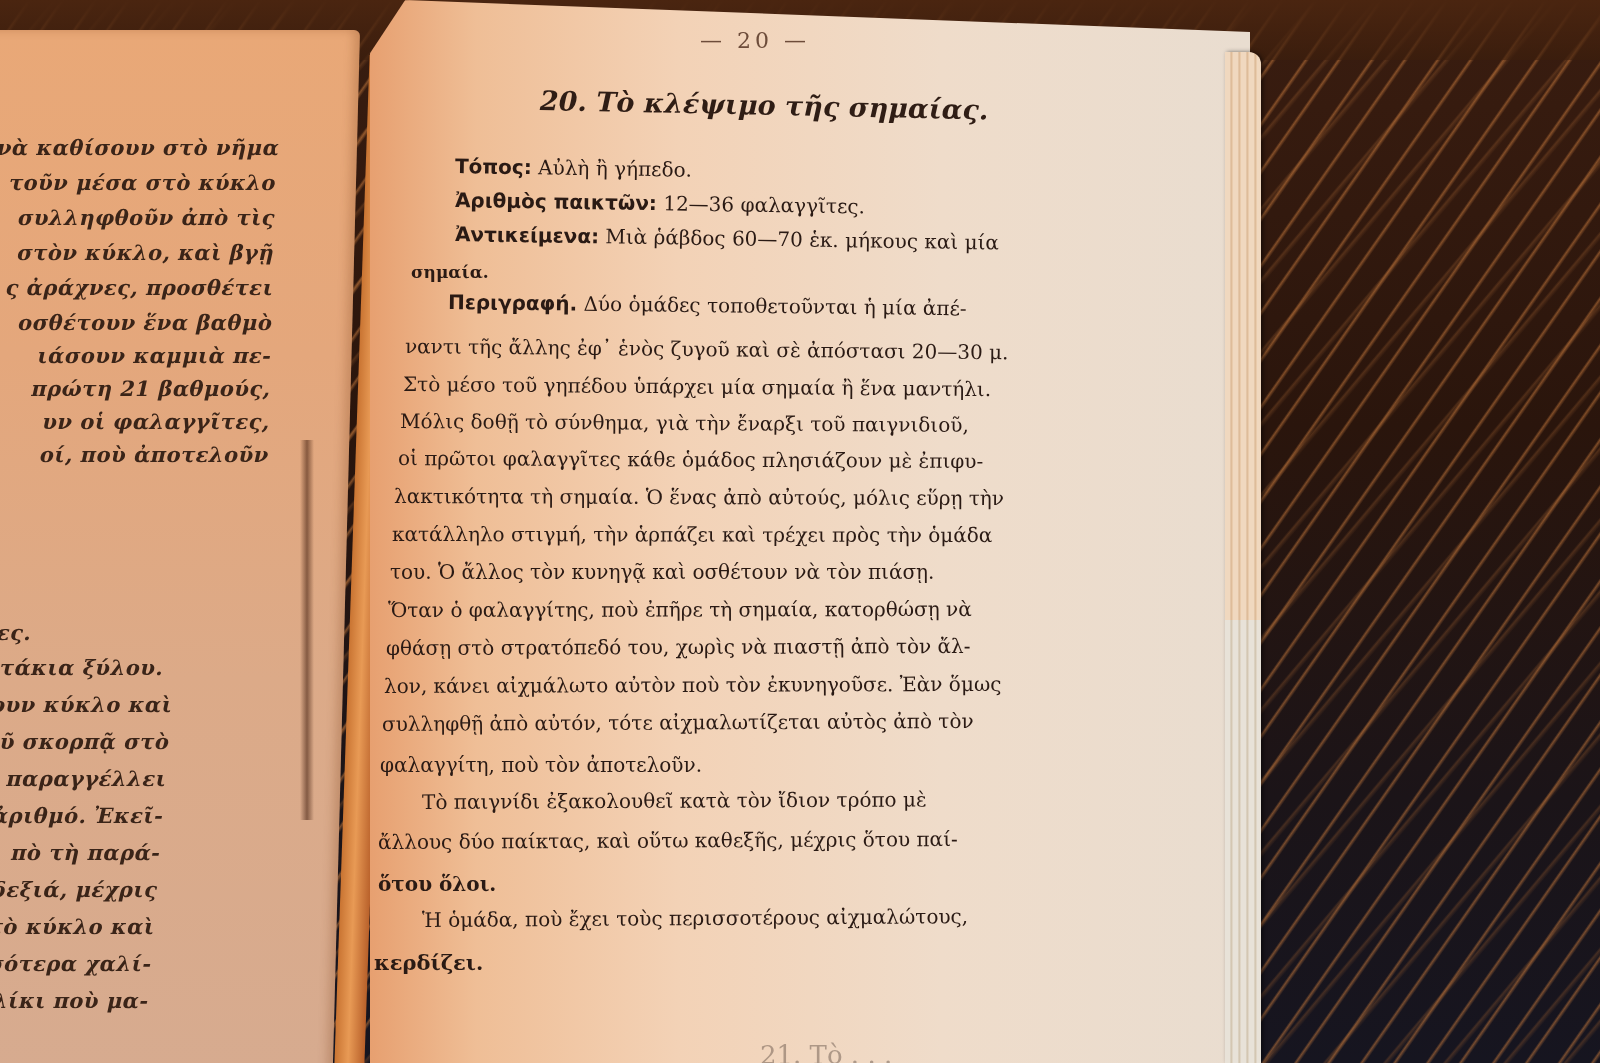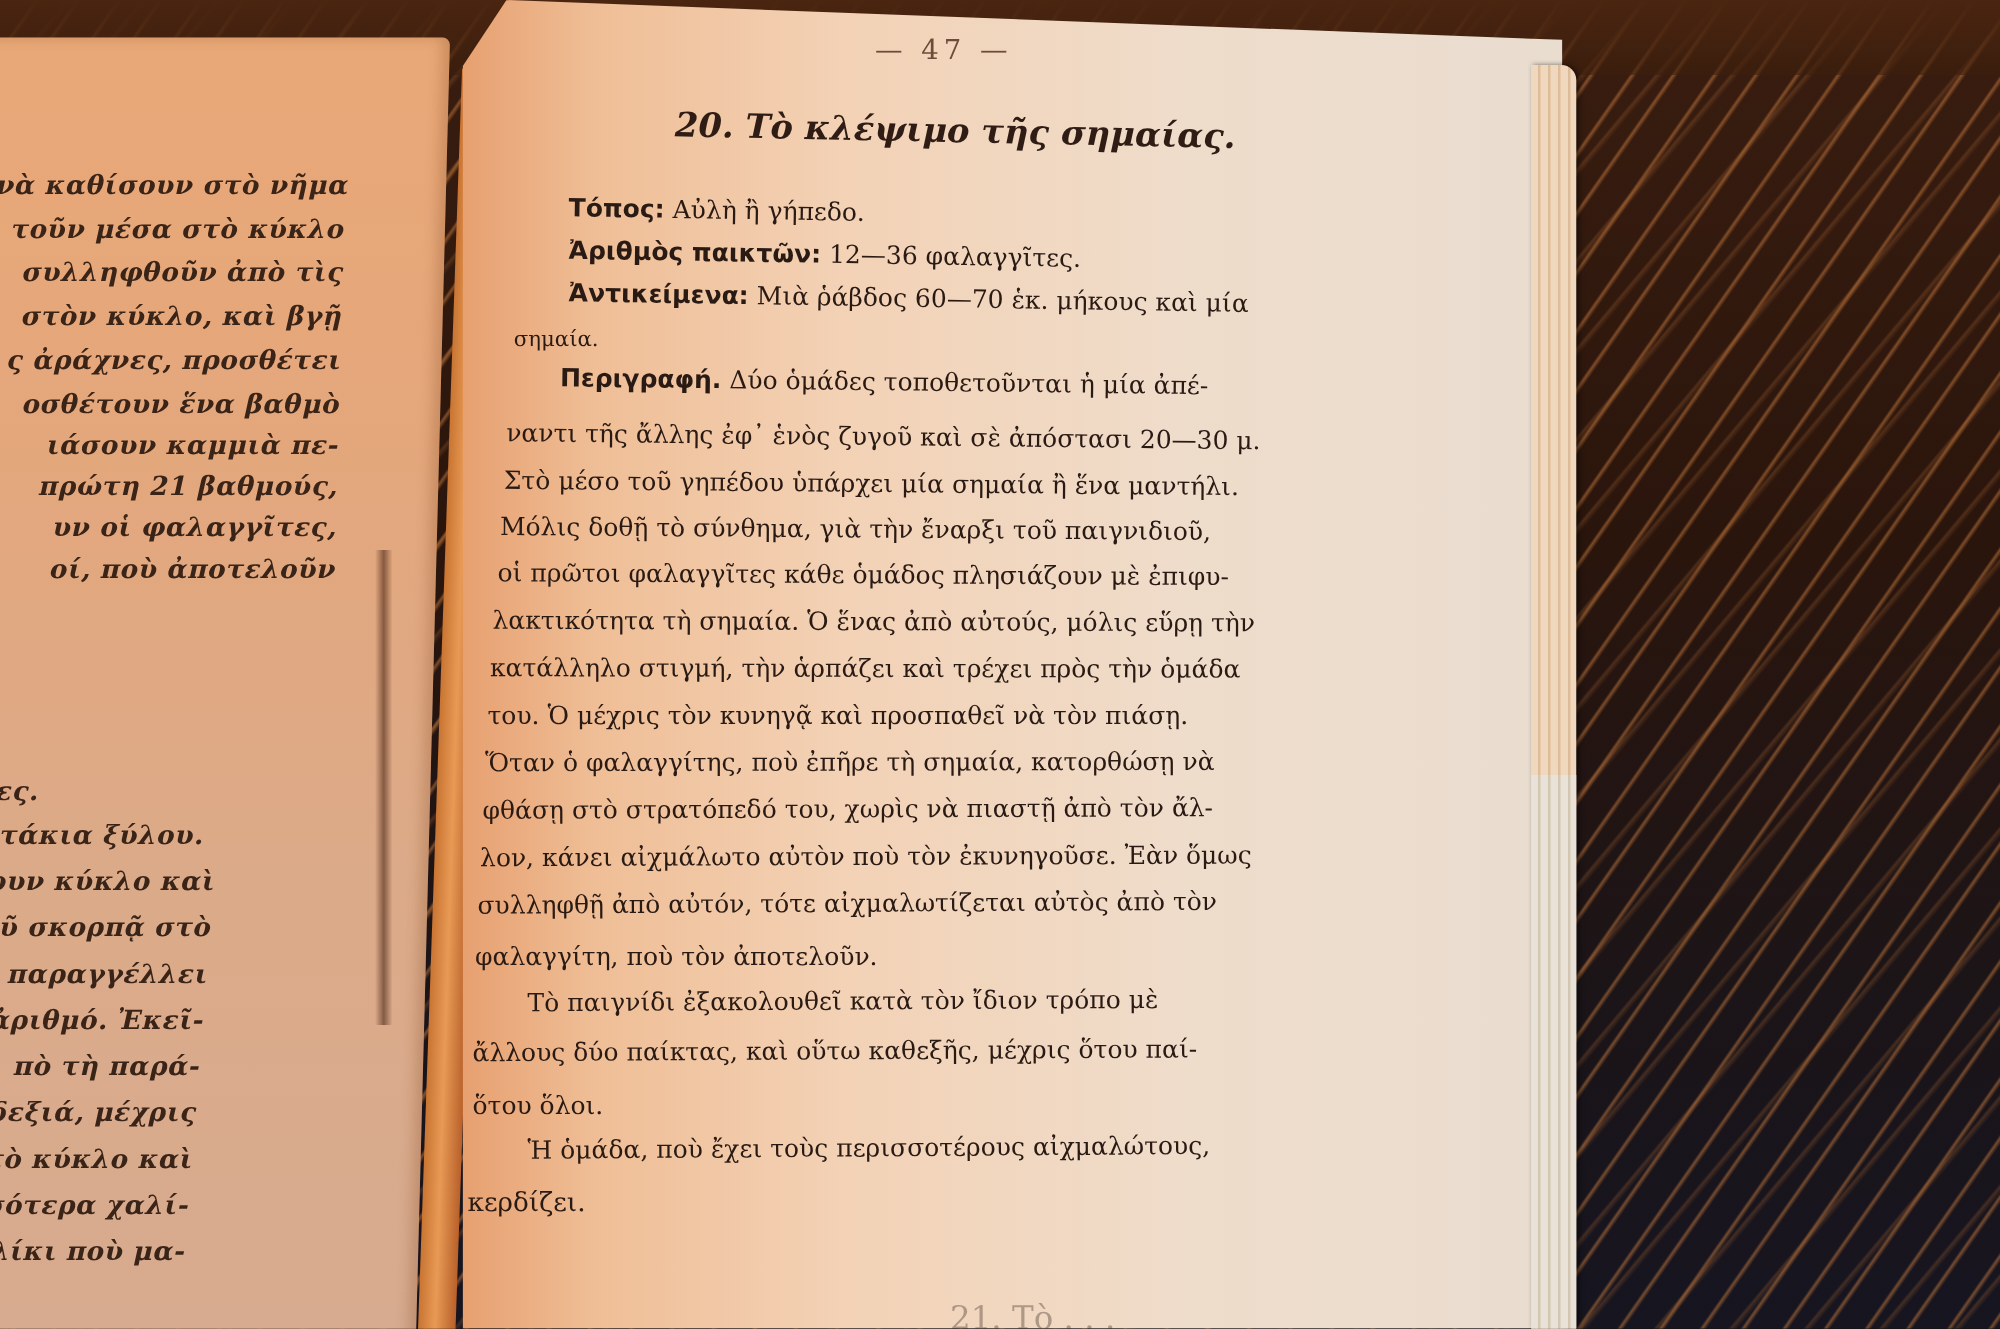--- a/index.html
+++ b/index.html
@@ -76,21 +76,21 @@
     color: #2f1d15; transform: rotate(1.2deg); transform-origin: left center; white-space: nowrap;
   }
   .text-block {
     position: absolute; left: 378px; top: 150px; width: 760px;
     color: #2a1a14; font-size: 20px;
   }
   .line {
     position: absolute; white-space: nowrap;
     transform-origin: left center;
   }
-  .bold { font-weight: normal; }
+  .bold { font-weight: bold; }
   .label { font-weight: bold; font-family: "DejaVu Sans", sans-serif; }
   .heading-bottom {
     position: absolute; left: 760px; top: 1040px; font-size: 26px; color: rgba(50,35,28,0.35);
   }
 </style>
 </head>
 <body>
 
 <div class="table"></div>
 <div class="table-top-shade"></div>
@@ -122,21 +122,21 @@
   </div>
 </div>
 
 <div class="spine"></div>
 <div class="spine-shadow"></div>
 
 <div class="right-page"></div>
 <div class="page-edges"></div>
 <div class="page-edges-lower"></div>
 
-<div class="page-number">— 47 —</div>
+<div class="page-number">— 20 —</div>
 <div class="title">20. Τὸ κλέψιμο τῆς σημαίας.</div>
 
 <div class="text-block">
 
   <div class="line" style="left:77px; top:4px; transform:rotate(0.9deg)">
     <span class="label">Τόπος:</span><span> Αὐλὴ ἢ γήπεδο.</span>
   </div>
   <div class="line" style="left:77px; top:38px; transform:rotate(0.9deg)">
     <span class="label">Ἀριθμὸς παικτῶν:</span><span> 12—36 φαλαγγῖτες.</span>
   </div>
@@ -147,21 +147,21 @@
 
   <div class="line" style="left:70px; top:140px; transform:rotate(0.7deg)">
     <span class="label">Περιγραφή.</span><span> Δύο ὁμάδες τοποθετοῦνται ἡ μία ἀπέ-</span>
   </div>
   <div class="line" style="left:27px; top:184px; transform:rotate(0.6deg)">ναντι τῆς ἄλλης ἐφ᾽ ἑνὸς ζυγοῦ καὶ σὲ ἀπόστασι 20—30 μ.</div>
   <div class="line" style="left:25px; top:222px; transform:rotate(0.5deg)">Στὸ μέσο τοῦ γηπέδου ὑπάρχει μία σημαία ἢ ἕνα μαντήλι.</div>
   <div class="line" style="left:22px; top:259px; transform:rotate(0.4deg)">Μόλις δοθῇ τὸ σύνθημα, γιὰ τὴν ἔναρξι τοῦ παιγνιδιοῦ,</div>
   <div class="line" style="left:20px; top:296px; transform:rotate(0.3deg)">οἱ πρῶτοι φαλαγγῖτες κάθε ὁμάδος πλησιάζουν μὲ ἐπιφυ-</div>
   <div class="line" style="left:16px; top:334px; transform:rotate(0.2deg)">λακτικότητα τὴ σημαία. Ὁ ἕνας ἀπὸ αὐτούς, μόλις εὕρῃ τὴν</div>
   <div class="line" style="left:14px; top:372px; transform:rotate(0.1deg)">κατάλληλο στιγμή, τὴν ἁρπάζει καὶ τρέχει πρὸς τὴν ὁμάδα</div>
-  <div class="line" style="left:12px; top:410px">του. Ὁ μέχρις τὸν κυνηγᾷ καὶ προσπαθεῖ νὰ τὸν πιάσῃ.</div>
+  <div class="line" style="left:12px; top:410px">του. Ὁ ἄλλος τὸν κυνηγᾷ καὶ οσθέτουν νὰ τὸν πιάσῃ.</div>
   <div class="line" style="left:10px; top:448px; transform:rotate(-0.1deg)">Ὅταν ὁ φαλαγγίτης, ποὺ ἐπῆρε τὴ σημαία, κατορθώσῃ νὰ</div>
   <div class="line" style="left:8px; top:486px; transform:rotate(-0.2deg)">φθάσῃ στὸ στρατόπεδό του, χωρὶς νὰ πιαστῇ ἀπὸ τὸν ἄλ-</div>
   <div class="line" style="left:6px; top:524px; transform:rotate(-0.2deg)">λον, κάνει αἰχμάλωτο αὐτὸν ποὺ τὸν ἐκυνηγοῦσε. Ἐὰν ὅμως</div>
   <div class="line" style="left:4px; top:562px; transform:rotate(-0.3deg)">συλληφθῇ ἀπὸ αὐτόν, τότε αἰχμαλωτίζεται αὐτὸς ἀπὸ τὸν</div>
   <div class="line" style="left:2px; top:603px">φαλαγγίτη, ποὺ τὸν ἀποτελοῦν.</div>
 
   <div class="line" style="left:44px; top:640px; transform:rotate(-0.3deg)">Τὸ παιγνίδι ἐξακολουθεῖ κατὰ τὸν ἴδιον τρόπο μὲ</div>
   <div class="line" style="left:0px; top:680px; transform:rotate(-0.3deg)">ἄλλους δύο παίκτας, καὶ οὕτω καθεξῆς, μέχρις ὅτου παί-</div>
   <div class="line bold" style="left:0px; top:722px">ὅτου ὅλοι.</div>
 

